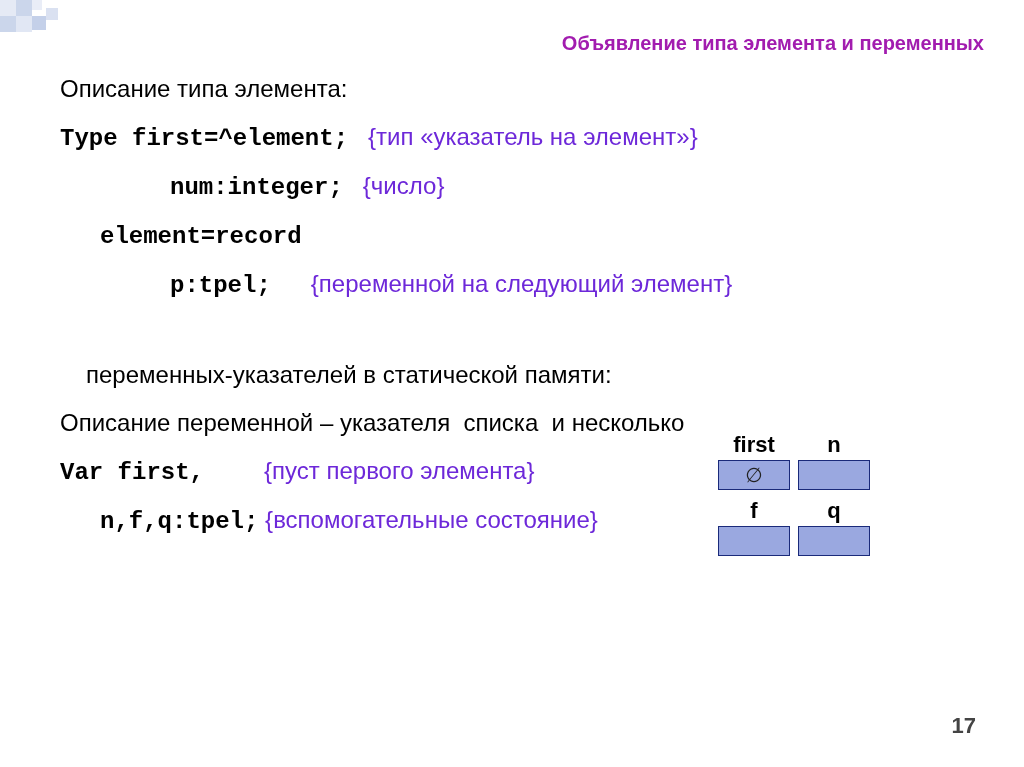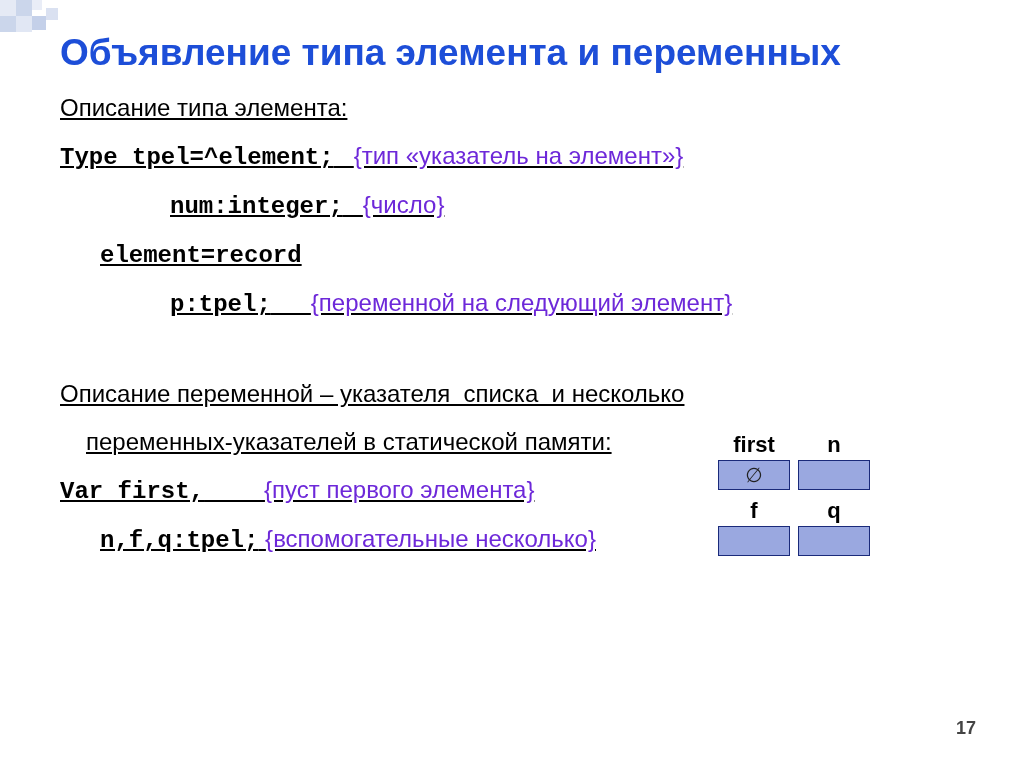--- a/index.html
+++ b/index.html
@@ -23,31 +23,31 @@
     position: absolute;
     background: #b5c4e3;
   }
   .slide {
     position: absolute;
     left: 60px;
     top: 32px;
     right: 40px;
   }
   .title {
-    font-size: 37px;
+    font-size: 20px;
     font-weight: bold;
-    color: #1d4ed8;
+    color: #a21caf;
     margin-bottom: 18px;
+    text-align: right;
   }
   .line {
     font-size: 24px;
     color: #000;
     margin: 20px 0;
     white-space: pre;
-    text-decoration: underline;
   }
   .mono {
     font-family: "Courier New", monospace;
     font-weight: bold;
     font-size: 24px;
     color: #000;
   }
   .comment {
     font-family: Arial, sans-serif;
     font-weight: normal;
@@ -87,21 +87,21 @@
     align-items: center;
     justify-content: center;
     font-size: 20px;
     color: #222;
     margin: 0 auto;
   }
   .pagenum {
     position: absolute;
     right: 48px;
     bottom: 28px;
-    font-size: 18px;
+    font-size: 22px;
     font-weight: bold;
     color: #444;
     font-family: Arial, sans-serif;
   }
 </style>
 </head>
 <body>
 
 <div class="decor">
   <div class="sq" style="left:0;top:0;width:16px;height:16px;opacity:.35"></div>
@@ -111,37 +111,37 @@
   <div class="sq" style="left:32px;top:16px;width:14px;height:14px;opacity:.8"></div>
   <div class="sq" style="left:46px;top:8px;width:12px;height:12px;opacity:.5"></div>
   <div class="sq" style="left:32px;top:0;width:10px;height:10px;opacity:.3"></div>
 </div>
 
 <div class="slide">
   <div class="title">Объявление типа элемента и переменных</div>
 
   <div class="line">Описание типа элемента:</div>
 
-  <div class="line"><span class="mono">Type tpel=^element;</span>   <span class="comment">{тип «указатель на элемент»}</span></div>
+  <div class="line"><span class="mono">Type first=^element;</span>   <span class="comment">{тип «указатель на элемент»}</span></div>
 
   <div class="line ind2"><span class="mono">num:integer;</span>   <span class="comment">{число}</span></div>
 
   <div class="line ind1"><span class="mono">element=record</span></div>
 
   <div class="line ind2"><span class="mono">p:tpel;</span>      <span class="comment">{переменной на следующий элемент}</span></div>
 
 
   <div class="biggap"></div>
 
+  <div class="line" style="margin-left:26px">переменных-указателей в статической памяти:</div>
   <div class="line">Описание переменной – указателя  списка  и несколько</div>
-  <div class="line" style="margin-left:26px">переменных-указателей в статической памяти:</div>
 
   <div class="line"><span class="mono">Var first,</span>         <span class="comment">{пуст первого элемента}</span></div>
 
-  <div class="line ind1"><span class="mono">n,f,q:tpel;</span> <span class="comment">{вспомогательные несколько}</span></div>
+  <div class="line ind1"><span class="mono">n,f,q:tpel;</span> <span class="comment">{вспомогательные состояние}</span></div>
 
   <div class="biggap"></div>
 
 
 </div>
 
 <div class="boxes">
   <div class="row">
     <div class="col">
       <div class="lbl">first</div>

